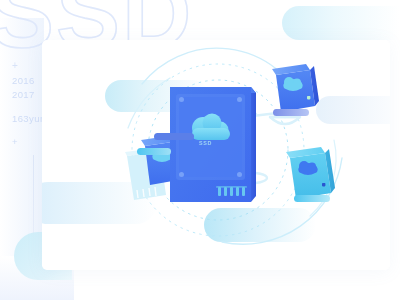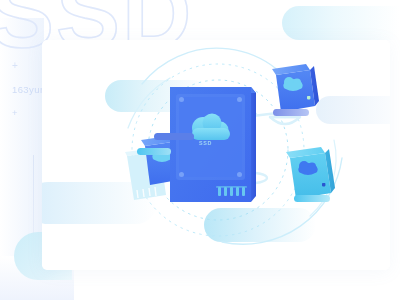--- a/index.html
+++ b/index.html
@@ -144,20 +144,22 @@
 <div id="stage">
 
   <div class="tint-left"></div>
   <div class="tint-topright"></div>
   <div class="tint-bottomleft"></div>
 
   <div class="watermark">SSD</div>
 
   <div class="meta">
     <div class="plus">+</div>
+    <div class="years">2016</div>
+    <div>2017</div>
     <div class="brand">163yun</div>
     <div class="plus2">+</div>
   </div>
   <div class="vline"></div>
 
   <div class="corner-l"></div>
   <div class="corner-l-mask"></div>
 
   <div class="card">
 

